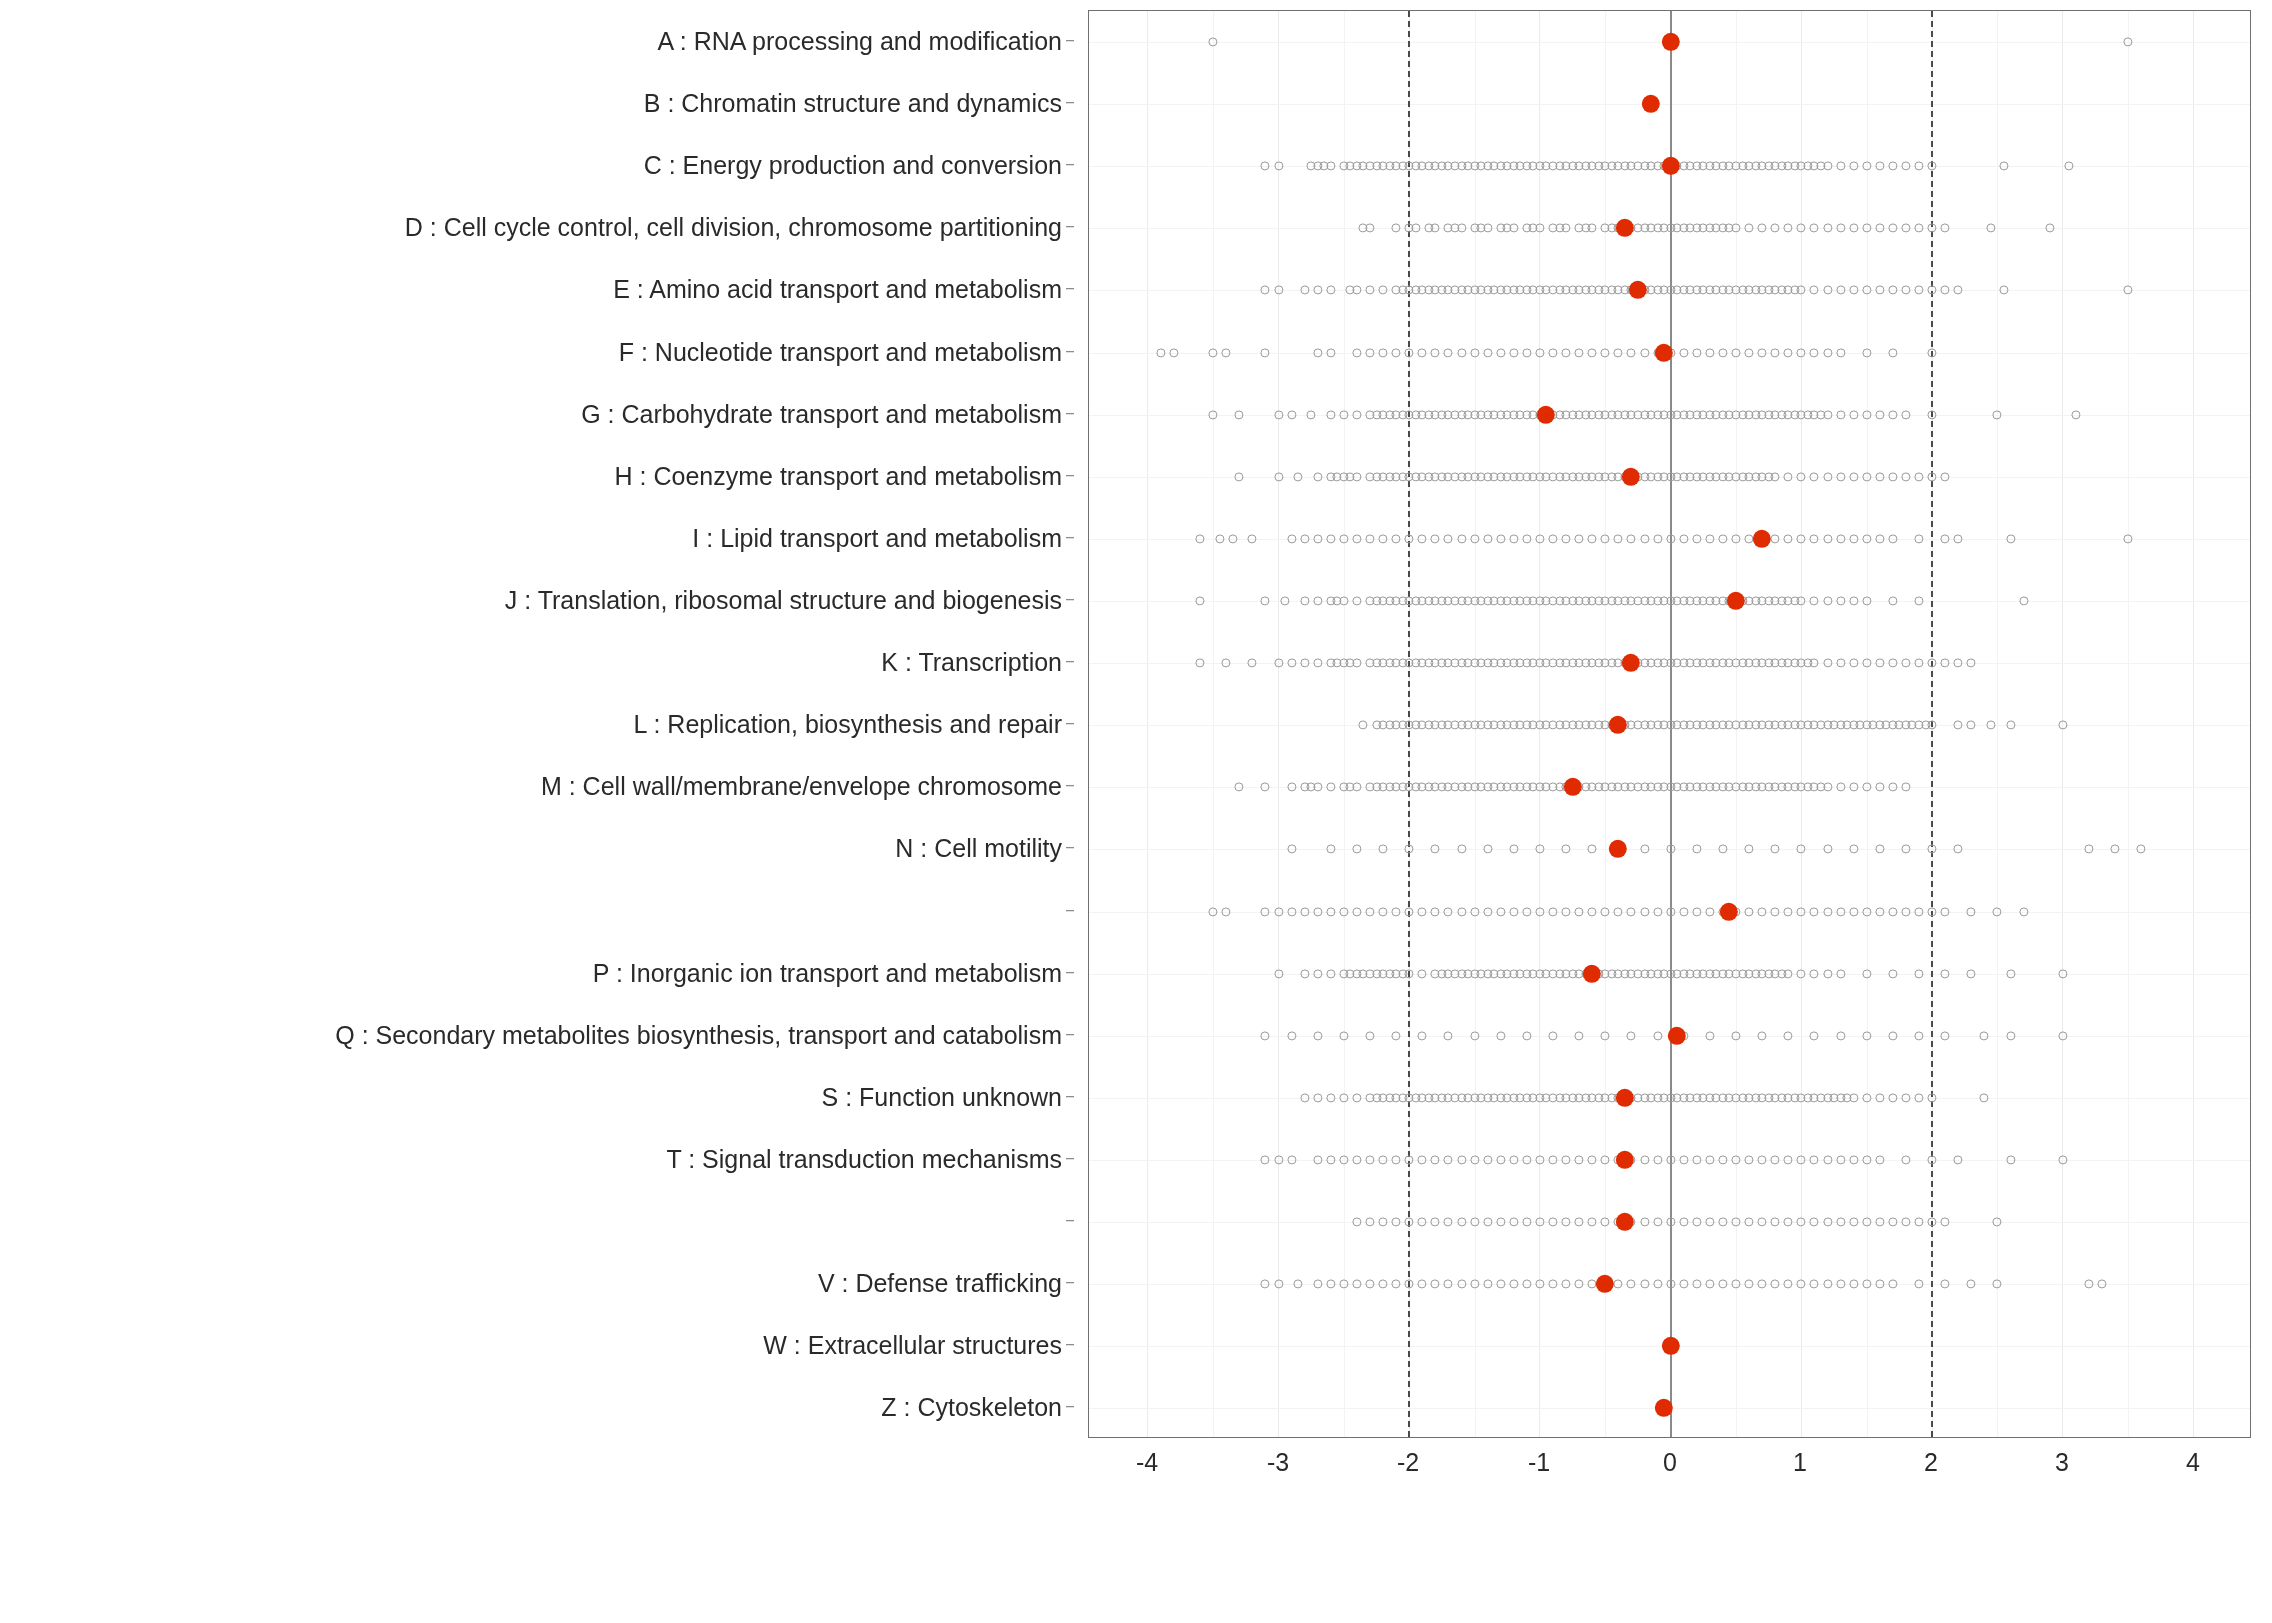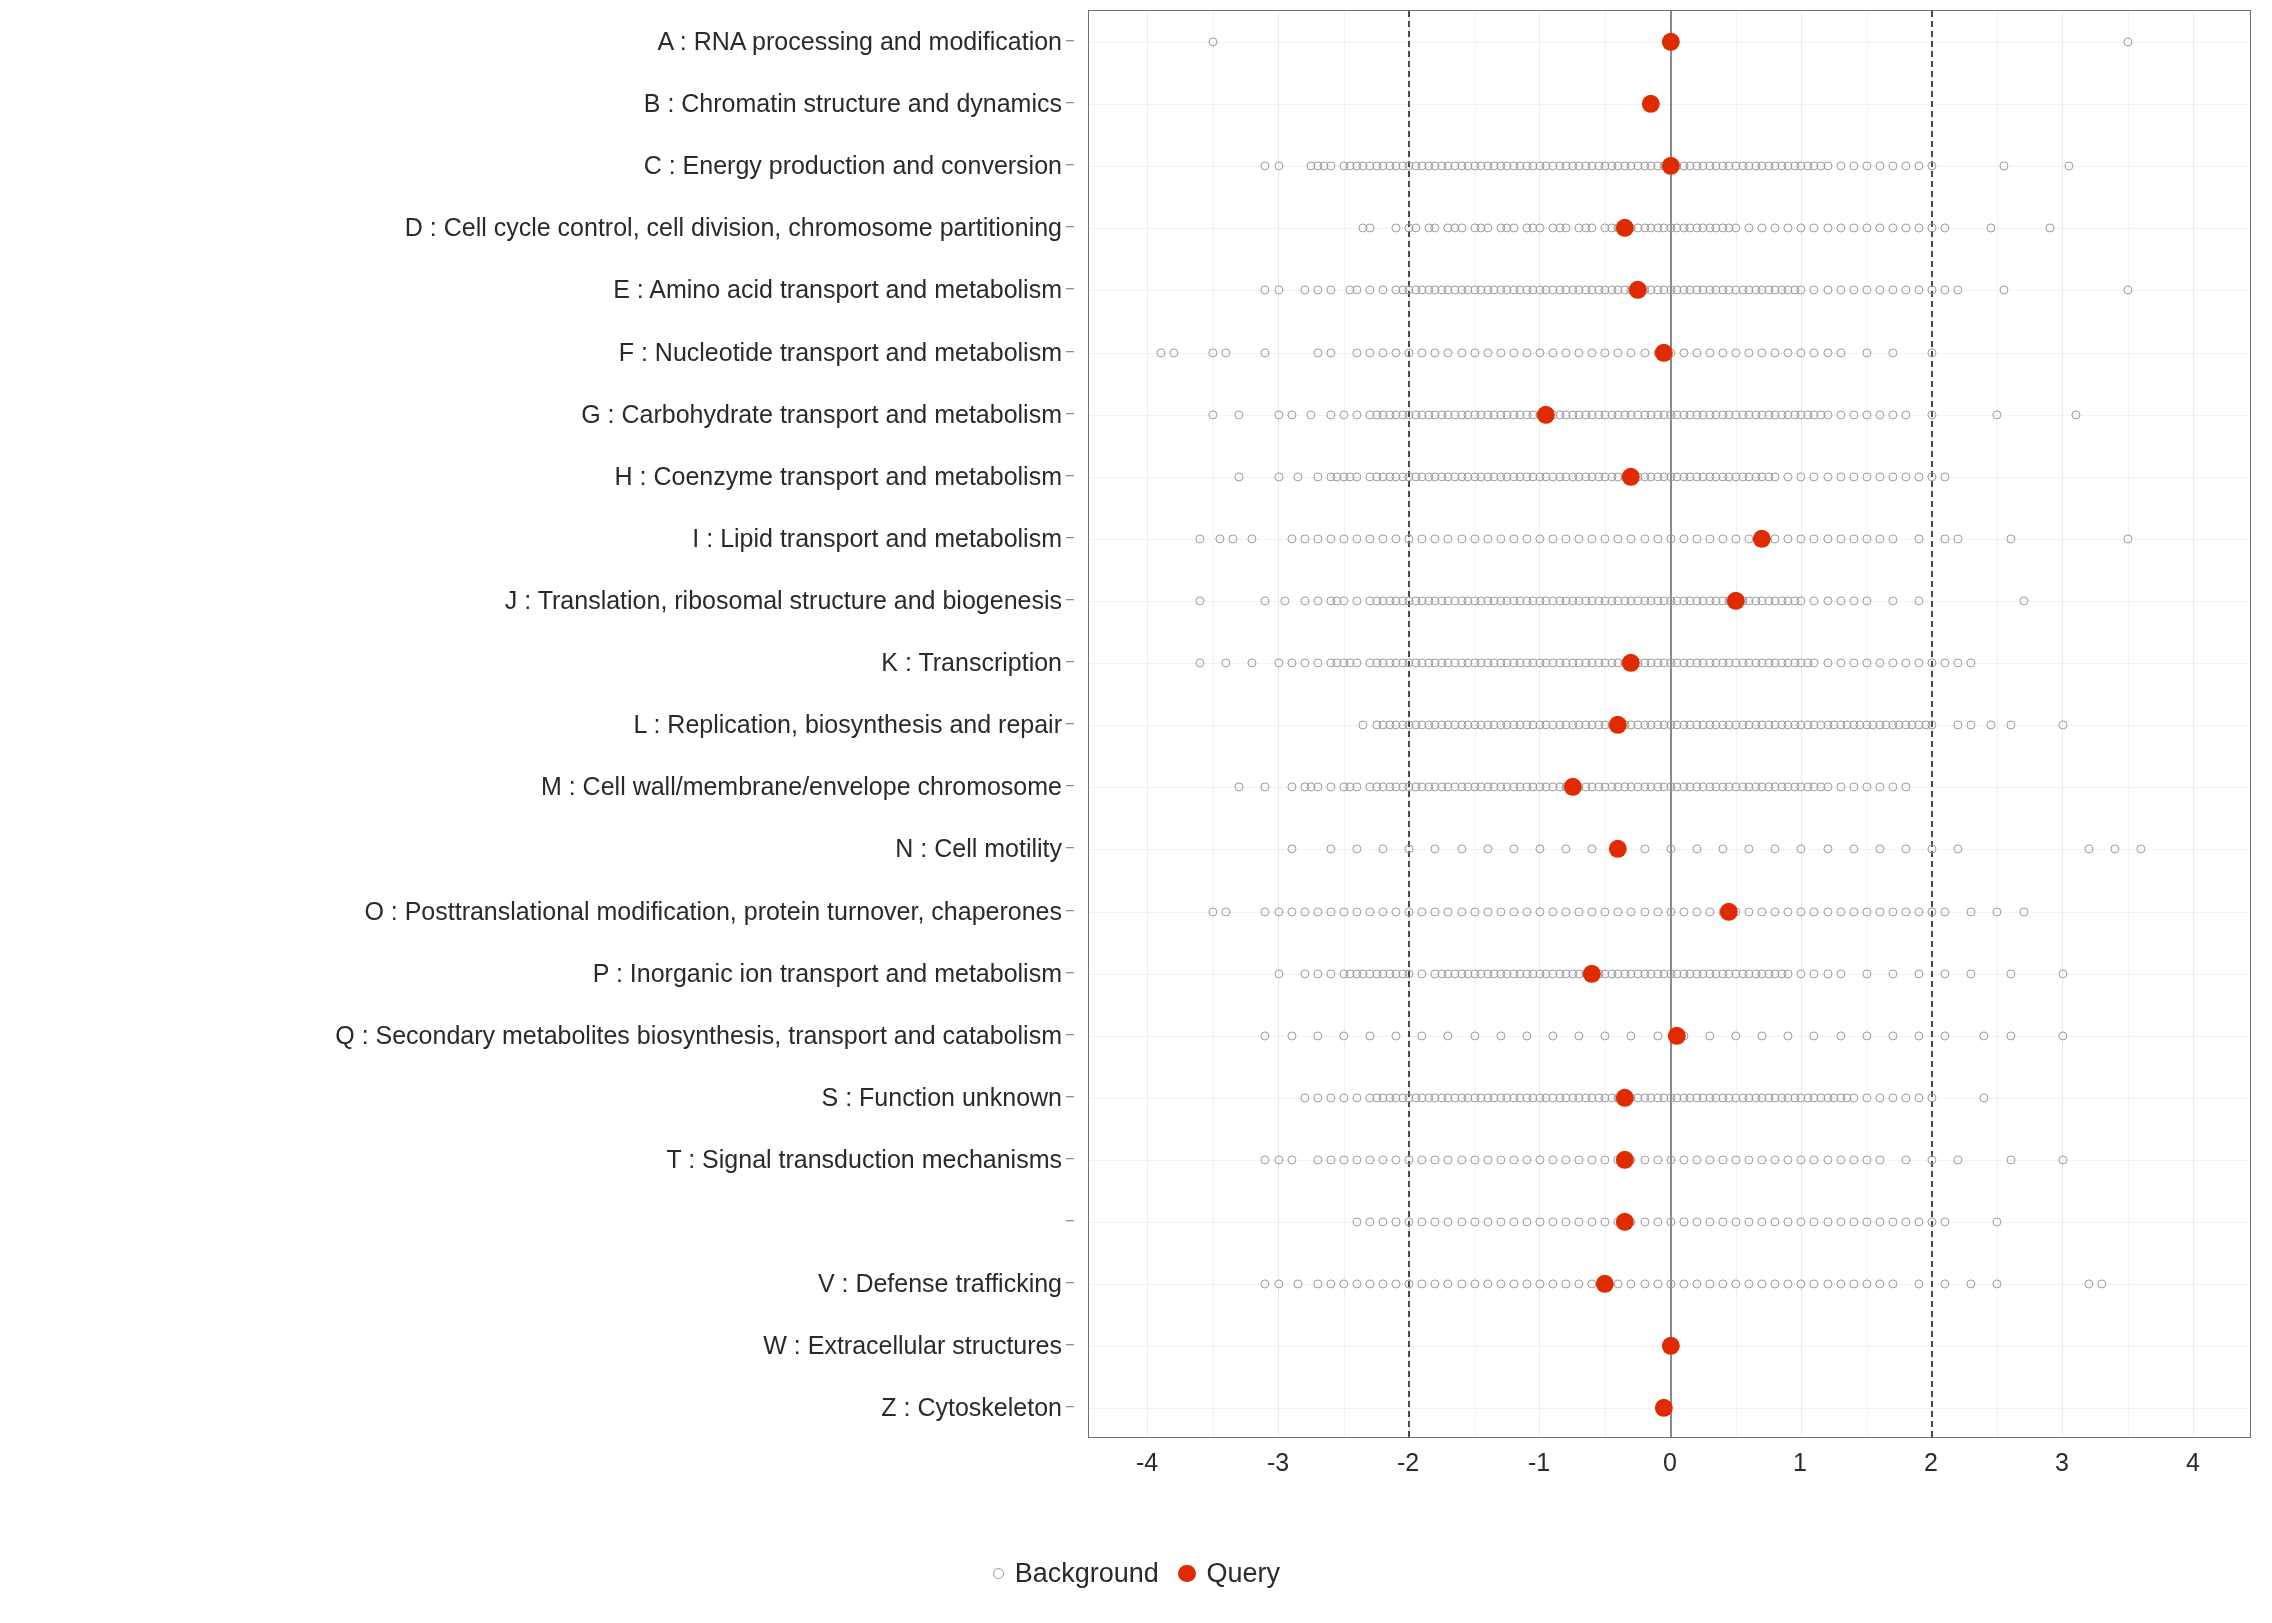--- a/index.html
+++ b/index.html
@@ -206,21 +206,20 @@
       <div class="y-label" style="top: 590px;">J : Translation, ribosomal structure and biogenesis</div>
       <div class="tick-mark" style="top: 590px;"></div>
       <div class="y-label" style="top: 652px;">K : Transcription</div>
       <div class="tick-mark" style="top: 652px;"></div>
       <div class="y-label" style="top: 714px;">L : Replication, biosynthesis and repair</div>
       <div class="tick-mark" style="top: 714px;"></div>
       <div class="y-label" style="top: 776px;">M : Cell wall/membrane/envelope chromosome</div>
       <div class="tick-mark" style="top: 776px;"></div>
       <div class="y-label" style="top: 838px;">N : Cell motility</div>
       <div class="tick-mark" style="top: 838px;"></div>
-      <div class="y-label" style="top: 901px;">O : Posttranslational modification, protein turnover, chaperones</div>
       <div class="tick-mark" style="top: 901px;"></div>
       <div class="y-label" style="top: 963px;">P : Inorganic ion transport and metabolism</div>
       <div class="tick-mark" style="top: 963px;"></div>
       <div class="y-label" style="top: 1025px;">Q : Secondary metabolites biosynthesis, transport and catabolism</div>
       <div class="tick-mark" style="top: 1025px;"></div>
       <div class="y-label" style="top: 1087px;">S : Function unknown</div>
       <div class="tick-mark" style="top: 1087px;"></div>
       <div class="y-label" style="top: 1149px;">T : Signal transduction mechanisms</div>
       <div class="tick-mark" style="top: 1149px;"></div>
       <div class="tick-mark" style="top: 1211px;"></div>
@@ -1623,25 +1622,15 @@
       <div class="x-tick-label" style="left: 190px;">-3</div>
       <div class="x-tick-label" style="left: 320px;">-2</div>
       <div class="x-tick-label" style="left: 451px;">-1</div>
       <div class="x-tick-label" style="left: 582px;">0</div>
       <div class="x-tick-label" style="left: 712px;">1</div>
       <div class="x-tick-label" style="left: 843px;">2</div>
       <div class="x-tick-label" style="left: 974px;">3</div>
       <div class="x-tick-label" style="left: 1105px;">4</div>
     </div>
 
-  <div id="legend">
-    <div class="legend-item">
-      <span class="legend-swatch-bg"></span>
-      <span>Background</span>
-    </div>
-    <div class="legend-item">
-      <span class="legend-swatch-query"></span>
-      <span>Query</span>
-    </div>
-  </div>
 
 </div>
 
 
 </body></html>

